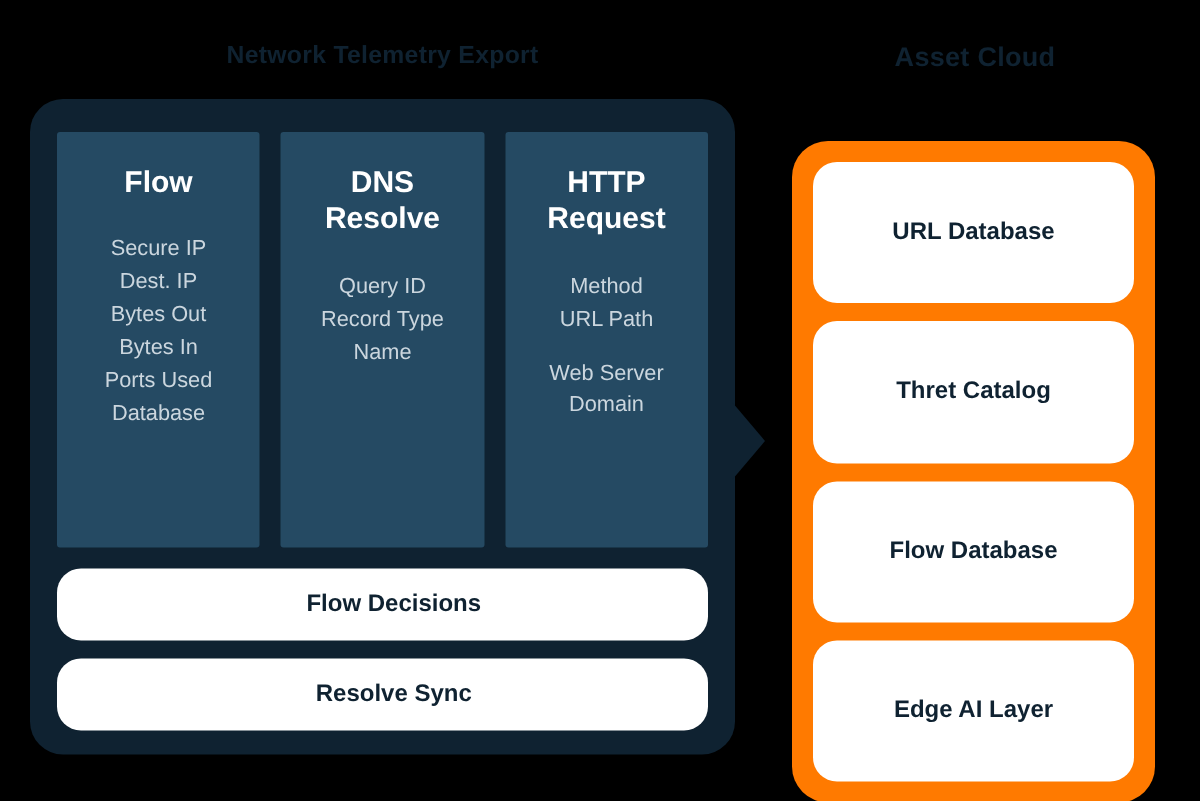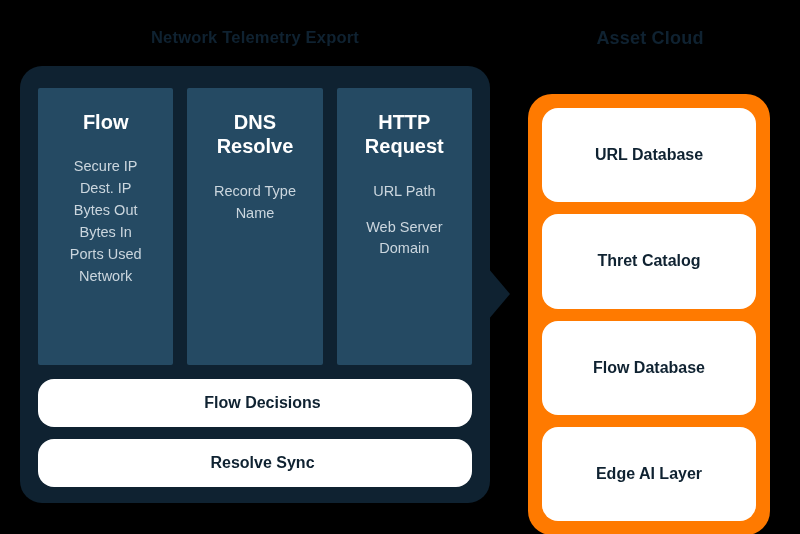--- a/index.html
+++ b/index.html
@@ -144,37 +144,39 @@
     <div class="card-row">
 
       <div class="card">
         <div class="card-title">Flow</div>
         <div class="card-items">
           <div class="card-item">Secure IP</div>
           <div class="card-item">Dest. IP</div>
           <div class="card-item">Bytes Out</div>
           <div class="card-item">Bytes In</div>
           <div class="card-item">Ports Used</div>
-          <div class="card-item">Network</div>
+          <div class="card-item">Database</div>
         </div>
       </div>
 
       <div class="card">
         <div class="card-title">DNS
 Resolve</div>
         <div class="card-items">
+          <div class="card-item">Query ID</div>
           <div class="card-item">Record Type</div>
           <div class="card-item">Name</div>
         </div>
       </div>
 
       <div class="card">
         <div class="card-title">HTTP
 Request</div>
         <div class="card-items">
+          <div class="card-item">Method</div>
           <div class="card-item">URL Path</div>
           <div class="card-item gap-before">Web Server
 Domain</div>
         </div>
       </div>
 
     </div>
 
     <div class="bars">
       <div class="bar">Flow Decisions</div>

